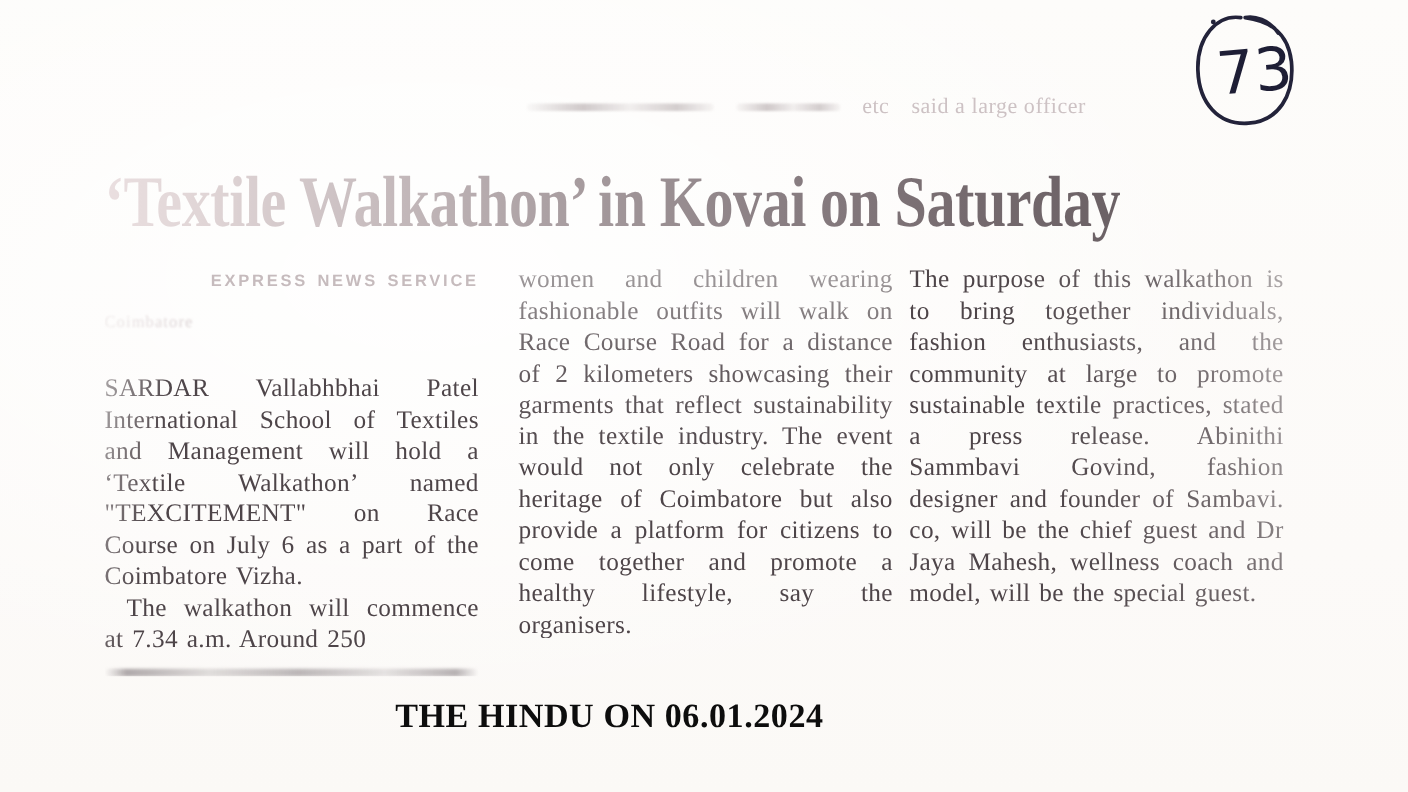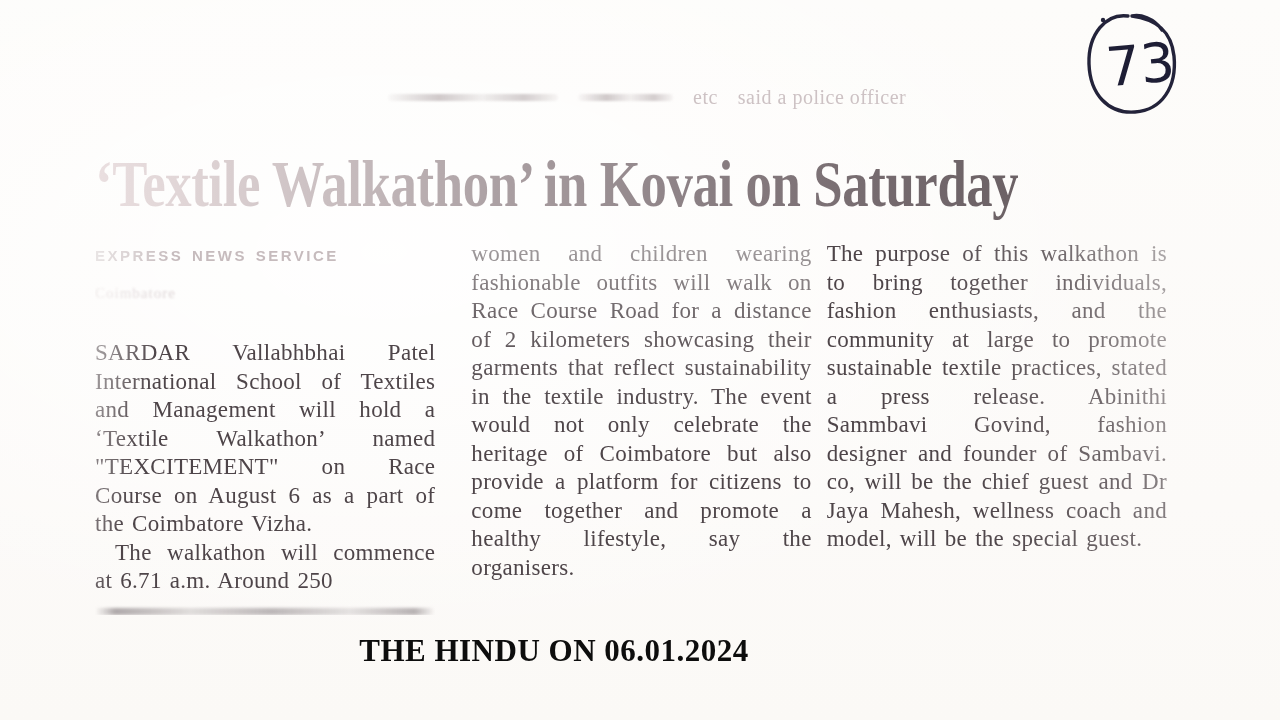--- a/index.html
+++ b/index.html
@@ -14,21 +14,21 @@
   }
 
   
   .pen-mark{position:absolute;top:10px;left:1080px;width:104px;height:110px;}
 
   
   .top-strip{
     position:absolute;top:84px;left:388px;width:690px;height:26px;
     display:flex;align-items:center;gap:20px;
     font-size:20px;color:#cdc2c4;filter:blur(.6px);
-    letter-spacing:.5px;white-space:nowrap;
+    letter-spacing:.5px;white-space:nowrap;justify-content:center;
   }
   .smudge{display:inline-block;height:7px;border-radius:4px;
     background:linear-gradient(90deg,rgba(170,158,160,.05),rgba(170,158,160,.55) 30%,rgba(170,158,160,.15) 55%,rgba(170,158,160,.5) 80%,rgba(170,158,160,.08));
     filter:blur(1.2px);}
   .smudge.s1{width:170px;}
   .smudge.s2{width:95px;}
 
   
   .headline{
     position:absolute;top:146px;left:95px;
@@ -47,21 +47,21 @@
   .col-1{-webkit-mask-image:linear-gradient(100deg,rgba(0,0,0,.35) 0%,#000 20%);
          mask-image:linear-gradient(100deg,rgba(0,0,0,.35) 0%,#000 20%);}
   .col-2{-webkit-mask-image:linear-gradient(180deg,rgba(0,0,0,.5) 0%,rgba(0,0,0,.85) 22%,#000 50%);
          mask-image:linear-gradient(180deg,rgba(0,0,0,.5) 0%,rgba(0,0,0,.85) 22%,#000 50%);margin-left:21px;}
   .col-3{position:relative;
          -webkit-mask-image:linear-gradient(255deg,rgba(0,0,0,.45) 0%,rgba(0,0,0,.8) 25%,#000 60%);
          mask-image:linear-gradient(255deg,rgba(0,0,0,.45) 0%,rgba(0,0,0,.8) 25%,#000 60%);}
 
   .byline{font-family:"Liberation Sans",sans-serif;font-weight:bold;
     font-size:15px;letter-spacing:2.5px;color:#c6bbbd;filter:blur(.4px);
-    margin:2px 0 8px 0;text-align:left;}
+    margin:2px 0 8px 0;text-align:right;}
   .dateline{font-size:15px;color:#ddd4d5;filter:blur(.8px);
     margin:0 0 32px 0;letter-spacing:1px;text-align:left;}
 
   .para{margin:0;}
   .para.indent{text-indent:20px;}
 
   .smudged-line{margin-top:12px;height:7px;border-radius:3px;
     background:linear-gradient(90deg,rgba(100,90,95,0) 0%,rgba(100,90,95,.5) 6%,rgba(100,90,95,.18) 28%,rgba(100,90,95,.42) 52%,rgba(100,90,95,.15) 75%,rgba(100,90,95,.45) 94%,rgba(100,90,95,0) 100%);
     filter:blur(1.4px);}
 
@@ -85,32 +85,32 @@
       <path d="M48,6 C26,3 8,24 9,54 C10,84 28,104 55,102 C82,100 97,77 94,46 C91,19 74,9 52,6
                M52,6 C60,4 74,8 82,20" fill="none" stroke="#23233a" stroke-width="3.4" stroke-linecap="round"></path>
       <text x="26" y="74" font-size="54" font-family="DejaVu Sans, sans-serif" fill="#1e1e35" transform="rotate(-5 52 55)">73</text>
     </svg>
   </div>
 
   <div class="top-strip">
     <span class="smudge s1"></span>
     <span class="smudge s2"></span>
     <span>etc</span>
-    <span>said a police officer</span>
+    <span>said a large officer</span>
   </div>
 
   <div class="headline">‘Textile Walkathon’ in Kovai on Saturday</div>
 
   <div class="columns">
 
     <div class="col col-1">
       <div class="byline">EXPRESS NEWS SERVICE</div>
       <div class="dateline">Coimbatore</div>
-      <p class="para">SARDAR Vallabhbhai Patel International School of Textiles and Management will hold a ‘Textile Walkathon’ named "TEXCITEMENT" on Race Course on August 6 as a part of the Coimbatore Vizha.</p>
-      <p class="para indent">The walkathon will commence at 6.71 a.m. Around 250</p>
+      <p class="para">SARDAR Vallabhbhai Patel International School of Textiles and Management will hold a ‘Textile Walkathon’ named "TEXCITEMENT" on Race Course on July 6 as a part of the Coimbatore Vizha.</p>
+      <p class="para indent">The walkathon will commence at 7.34 a.m. Around 250</p>
       <div class="smudged-line"></div>
     </div>
 
     <div class="col col-2">
       <p class="para">women and children wearing fashionable outfits will walk on Race Course Road for a distance of 2 kilometers showcasing their garments that reflect sustainability in the textile industry. The event would not only celebrate the heritage of Coimbatore but also provide a platform for citizens to come together and promote a healthy lifestyle, say the organisers.</p>
     </div>
 
     <div class="col col-3">
       <p class="para">The purpose of this walkathon is to bring together individuals, fashion enthusiasts, and the community at large to promote sustainable textile practices, stated a press release. Abinithi Sammbavi Govind, fashion designer and founder of Sambavi. co, will be the chief guest and Dr Jaya Mahesh, wellness coach and model, will be the special guest.</p>
     </div>

